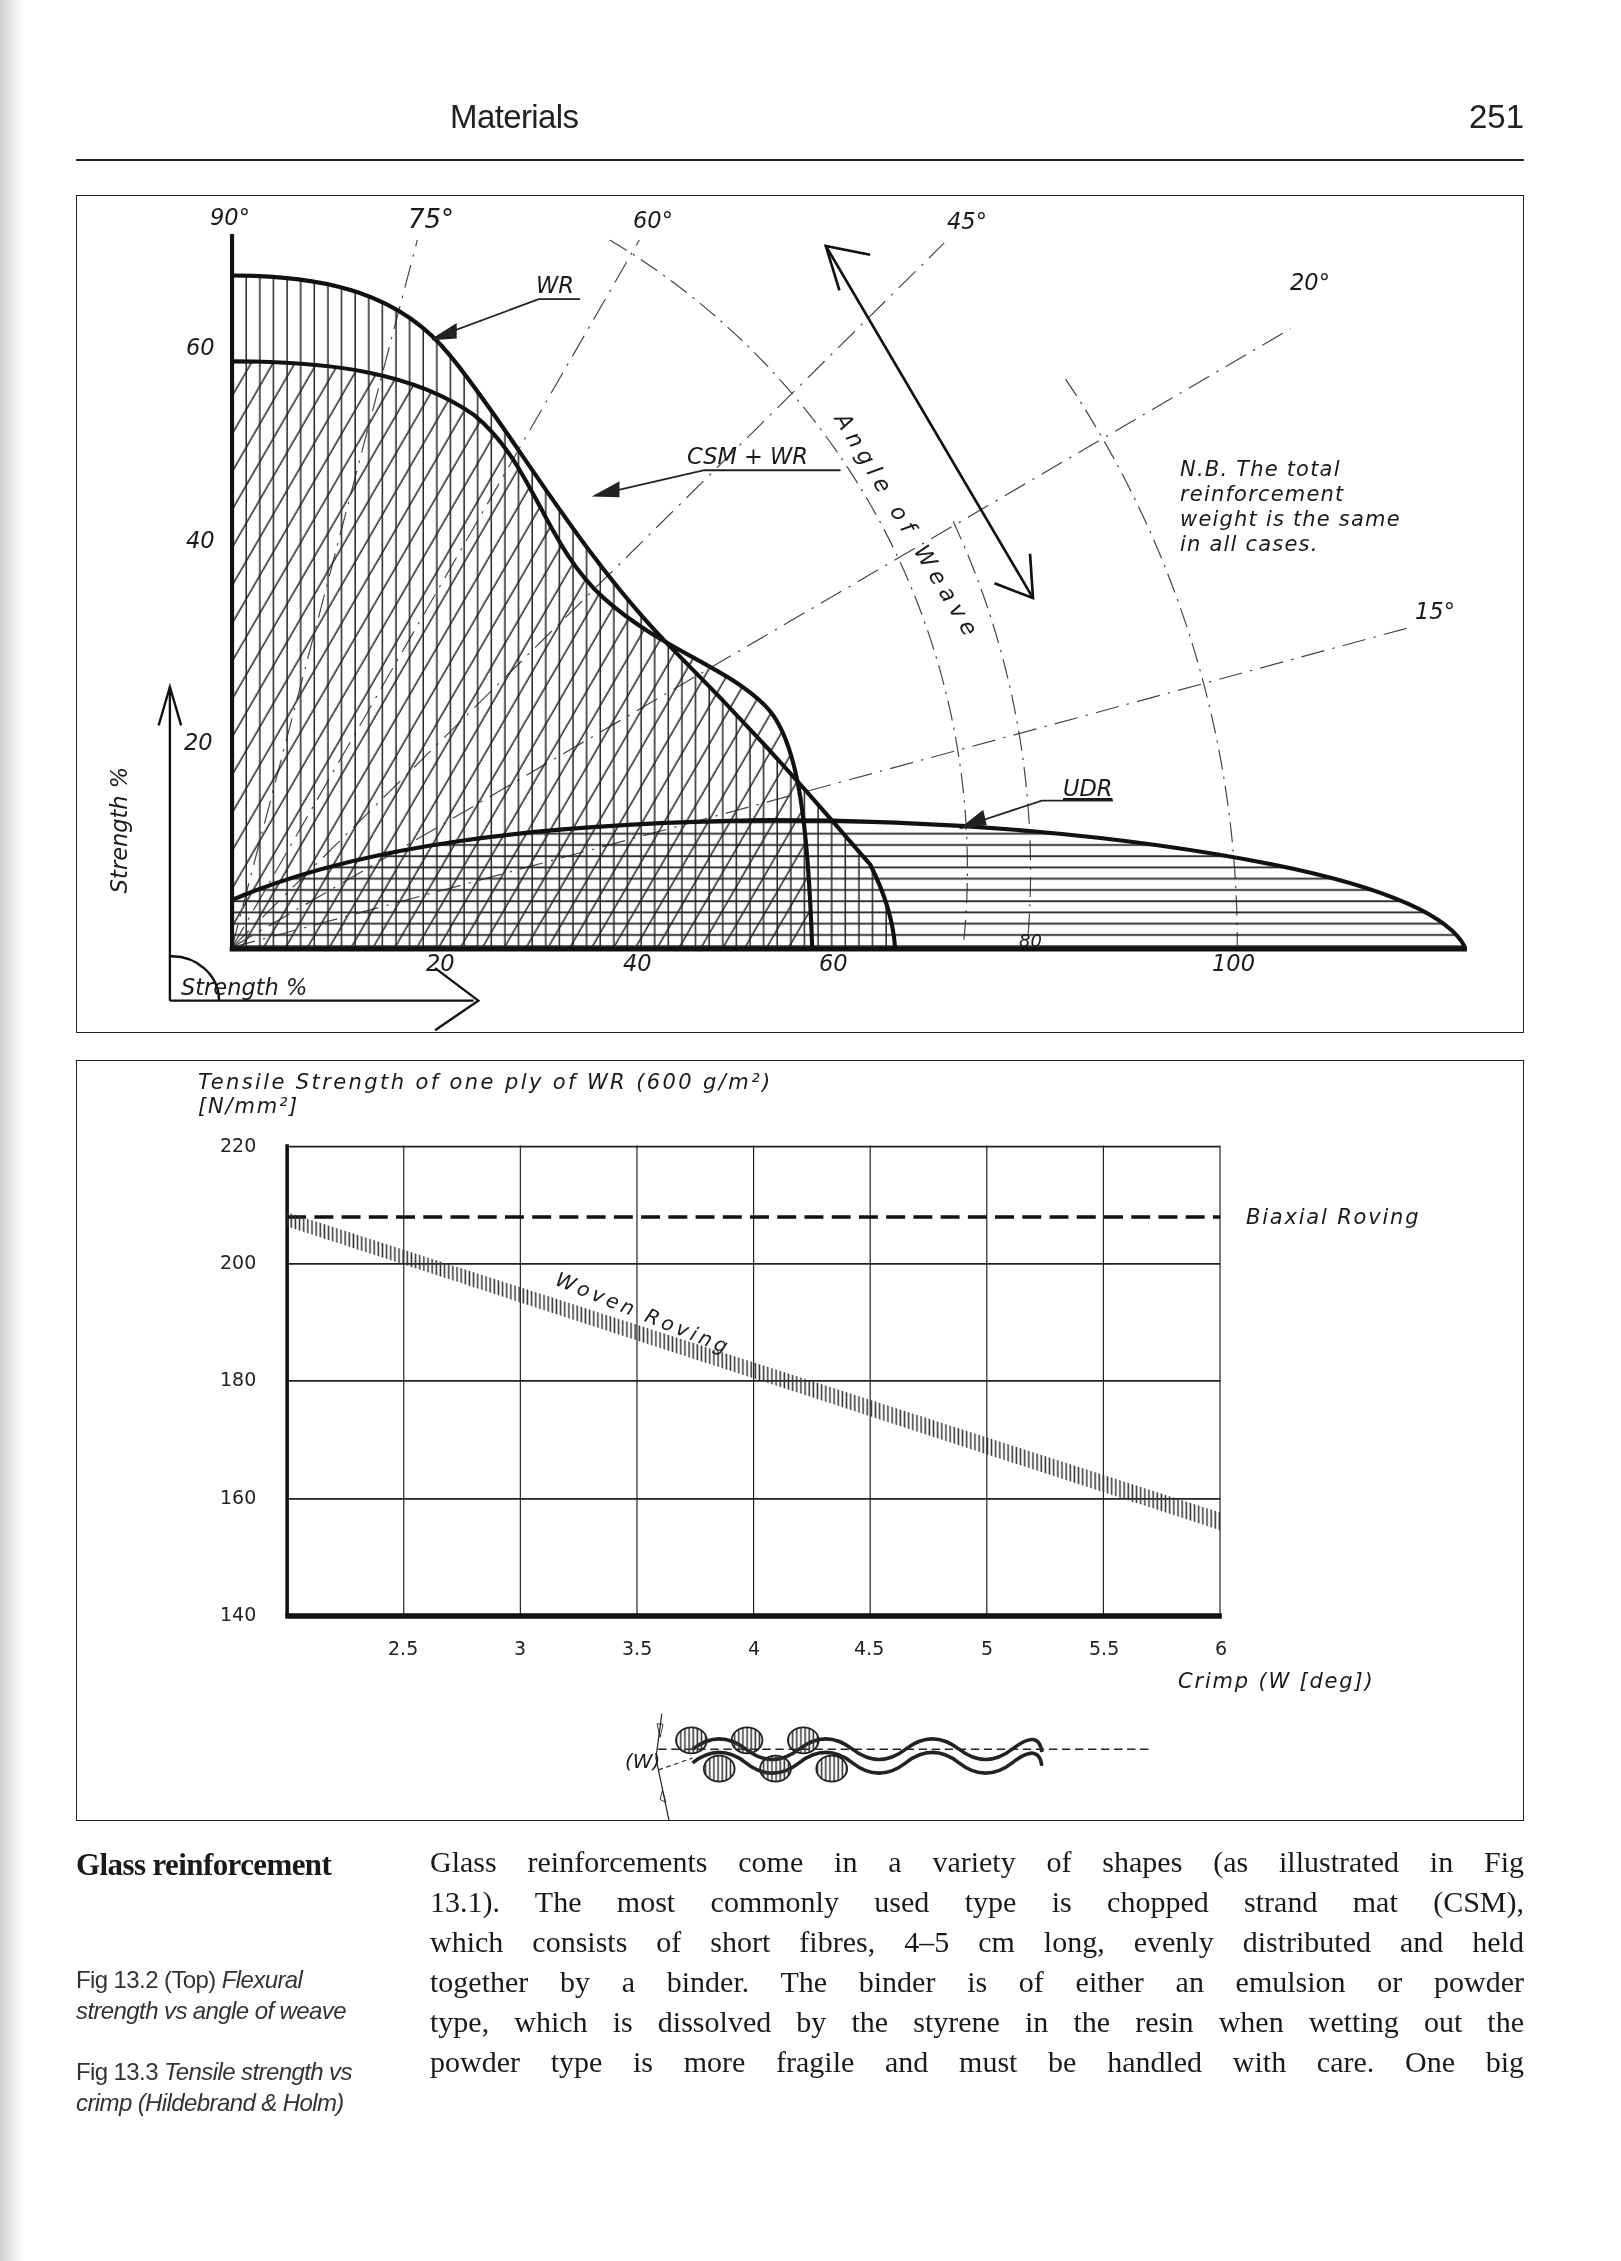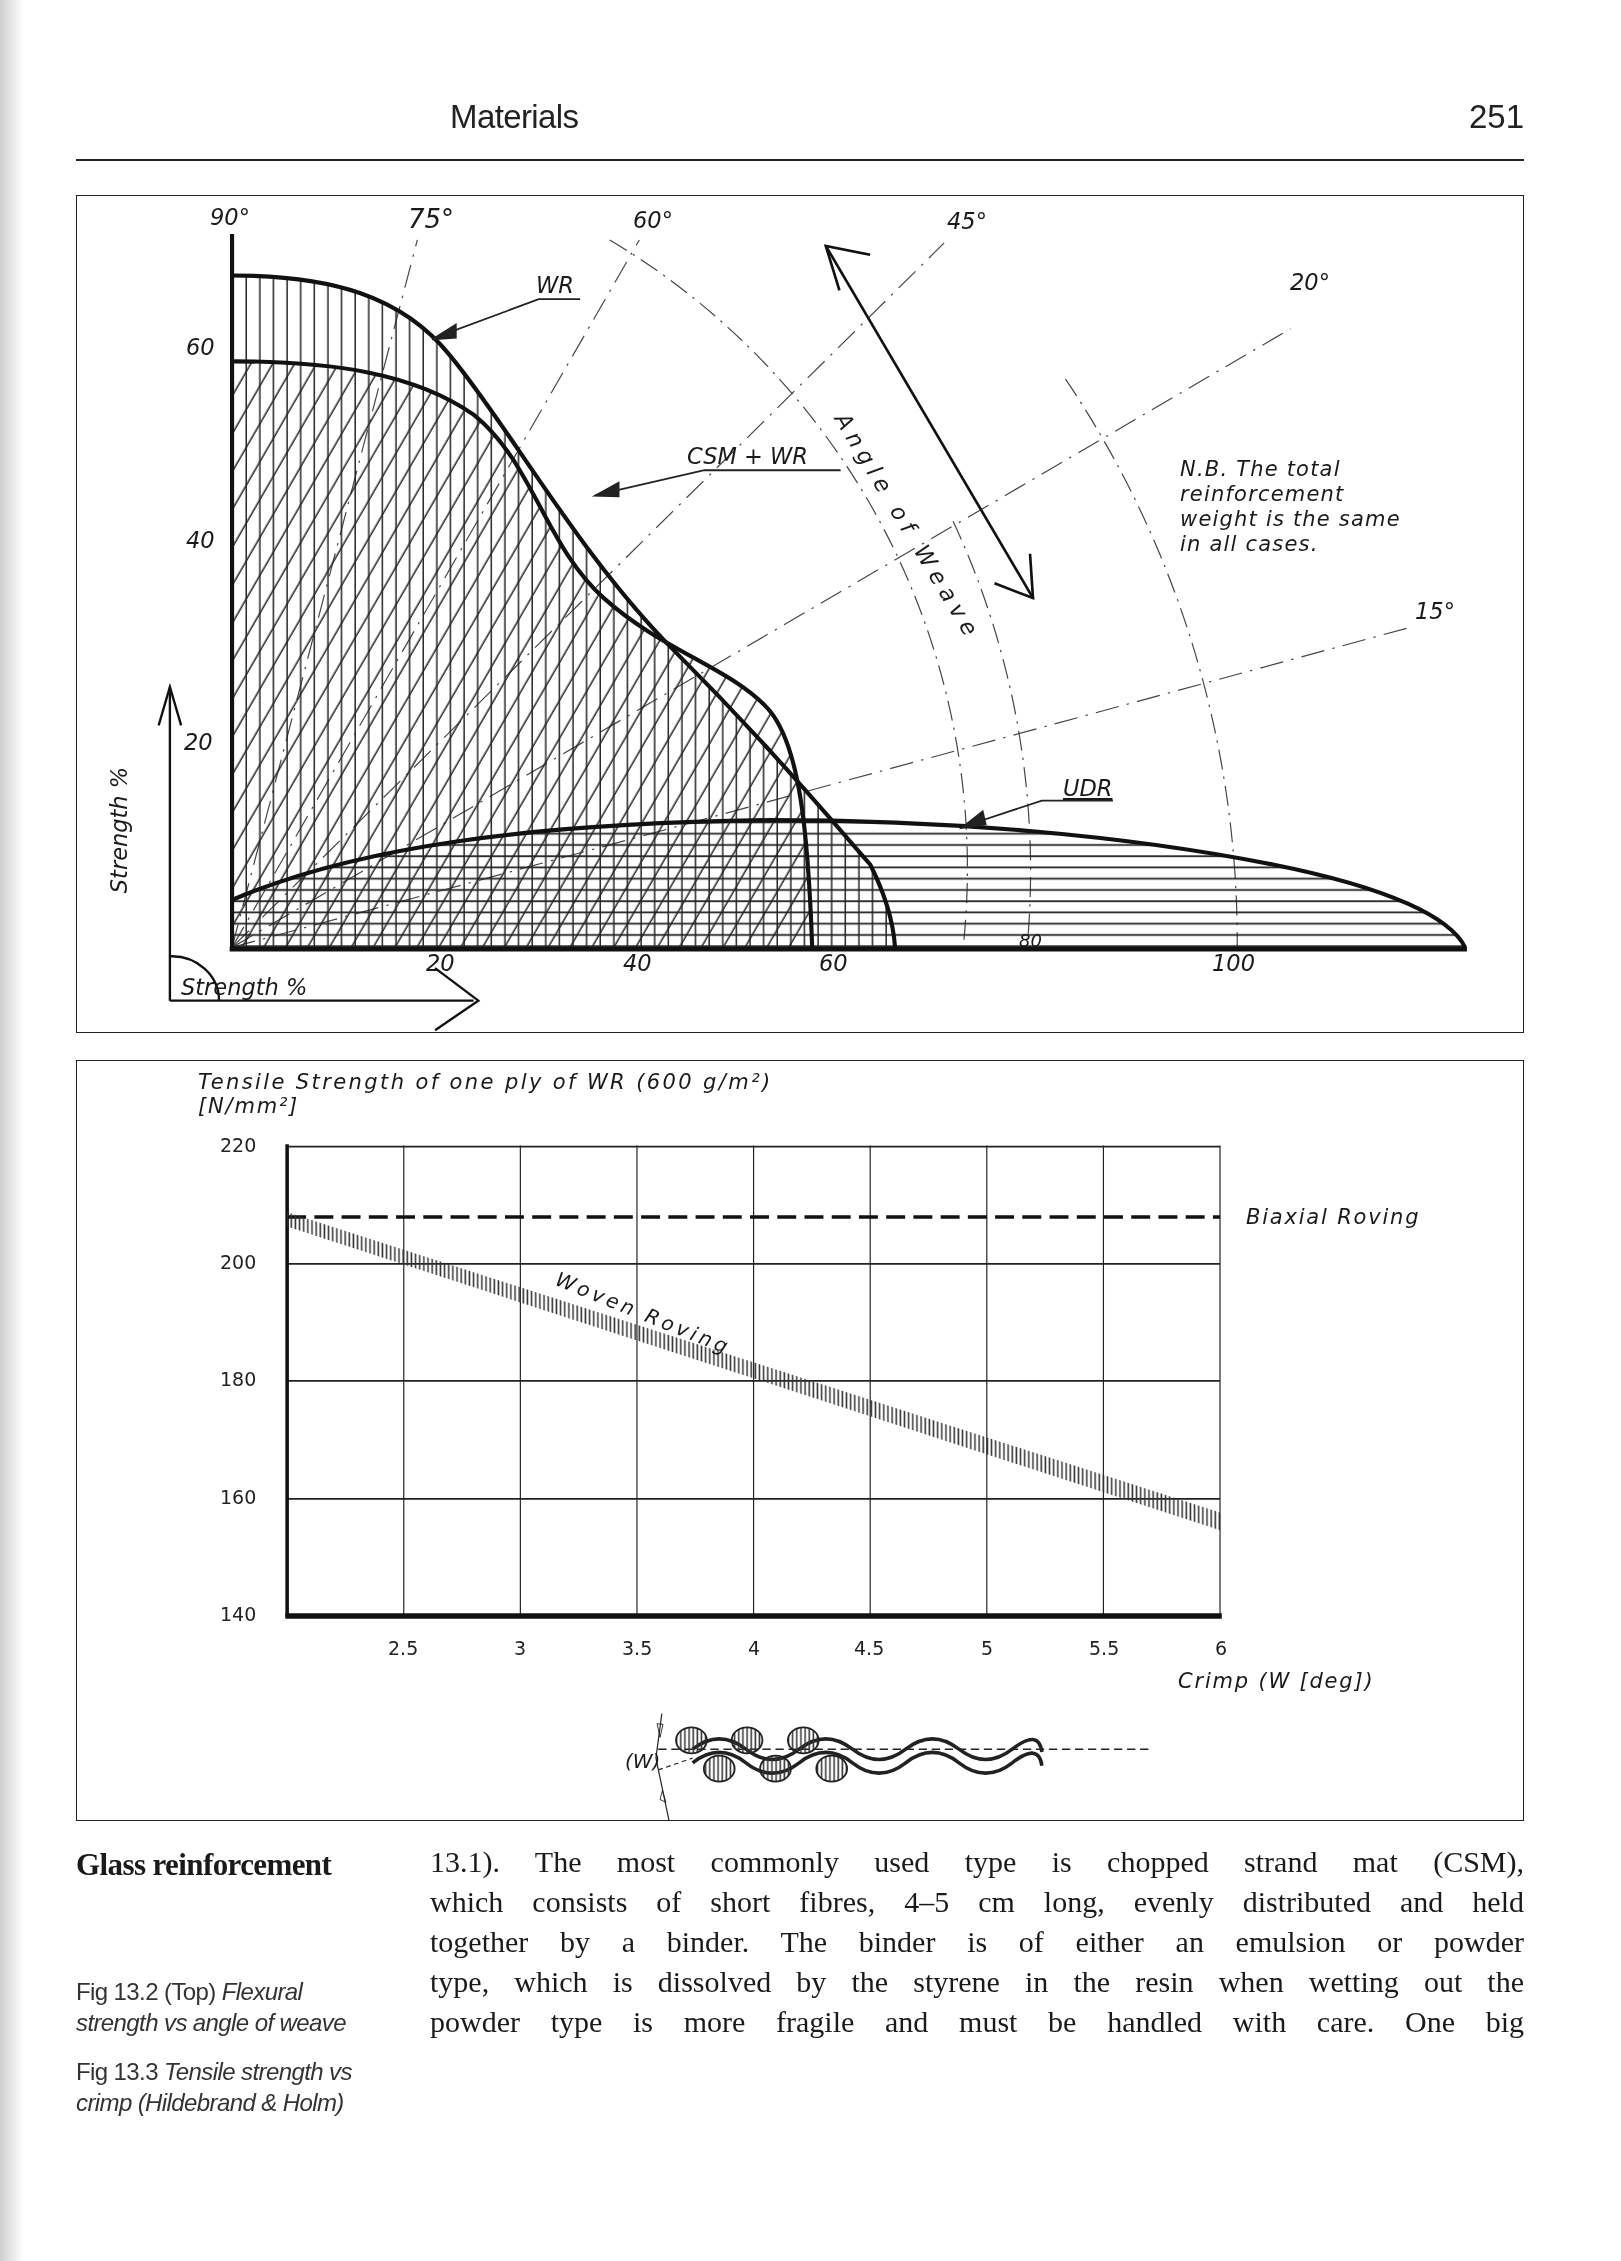--- a/index.html
+++ b/index.html
@@ -202,31 +202,32 @@
 <div style="position:absolute;left:1089px;top:1637px;font-family:'DejaVu Sans',sans-serif;font-size:19px;color:#222;">5.5</div>
 <div style="position:absolute;left:1215px;top:1637px;font-family:'DejaVu Sans',sans-serif;font-size:19px;color:#222;">6</div>
 
 <div class="cad" style="position:absolute;left:1178px;top:1669px;font-size:21px;letter-spacing:1.8px;white-space:pre;">Crimp (W [deg])</div>
 <div class="cad" style="position:absolute;left:1246px;top:1205px;font-size:21px;letter-spacing:1.8px;">Biaxial Roving</div>
 <div class="cad" style="position:absolute;left:561px;top:1267px;font-size:20px;transform:rotate(22deg);transform-origin:left top;letter-spacing:3.6px;white-space:nowrap;">Woven Roving</div>
 <div class="cad" style="position:absolute;left:625px;top:1749px;font-size:20px;">(W)</div>
 
 <div class="sidehead">Glass reinforcement</div>
 
-<div class="caption" style="top:1964px;margin-top:12px;">
+<div class="caption" style="top:1964px;">
   <span>Fig 13.2 (Top)</span>
   <i>Flexural</i><br>
   <i>strength vs angle of weave</i>
 </div>
 <div class="caption" style="top:2056px;width:367px;">
   <span>Fig 13.3</span>
   <i>Tensile strength vs</i><br>
   <i>crimp (Hildebrand &amp; Holm)</i>
 </div>
 
 <div class="body-text">
+  <span class="body-line">Glass reinforcements come in a variety of shapes (as illustrated in Fig</span>
   <span class="body-line">13.1). The most commonly used type is chopped strand mat (CSM),</span>
   <span class="body-line">which consists of short fibres, 4–5 cm long, evenly distributed and held</span>
   <span class="body-line">together by a binder. The binder is of either an emulsion or powder</span>
   <span class="body-line">type, which is dissolved by the styrene in the resin when wetting out the</span>
   <span class="body-line">powder type is more fragile and must be handled with care. One big</span>
 </div>
 
 
 </body></html>

